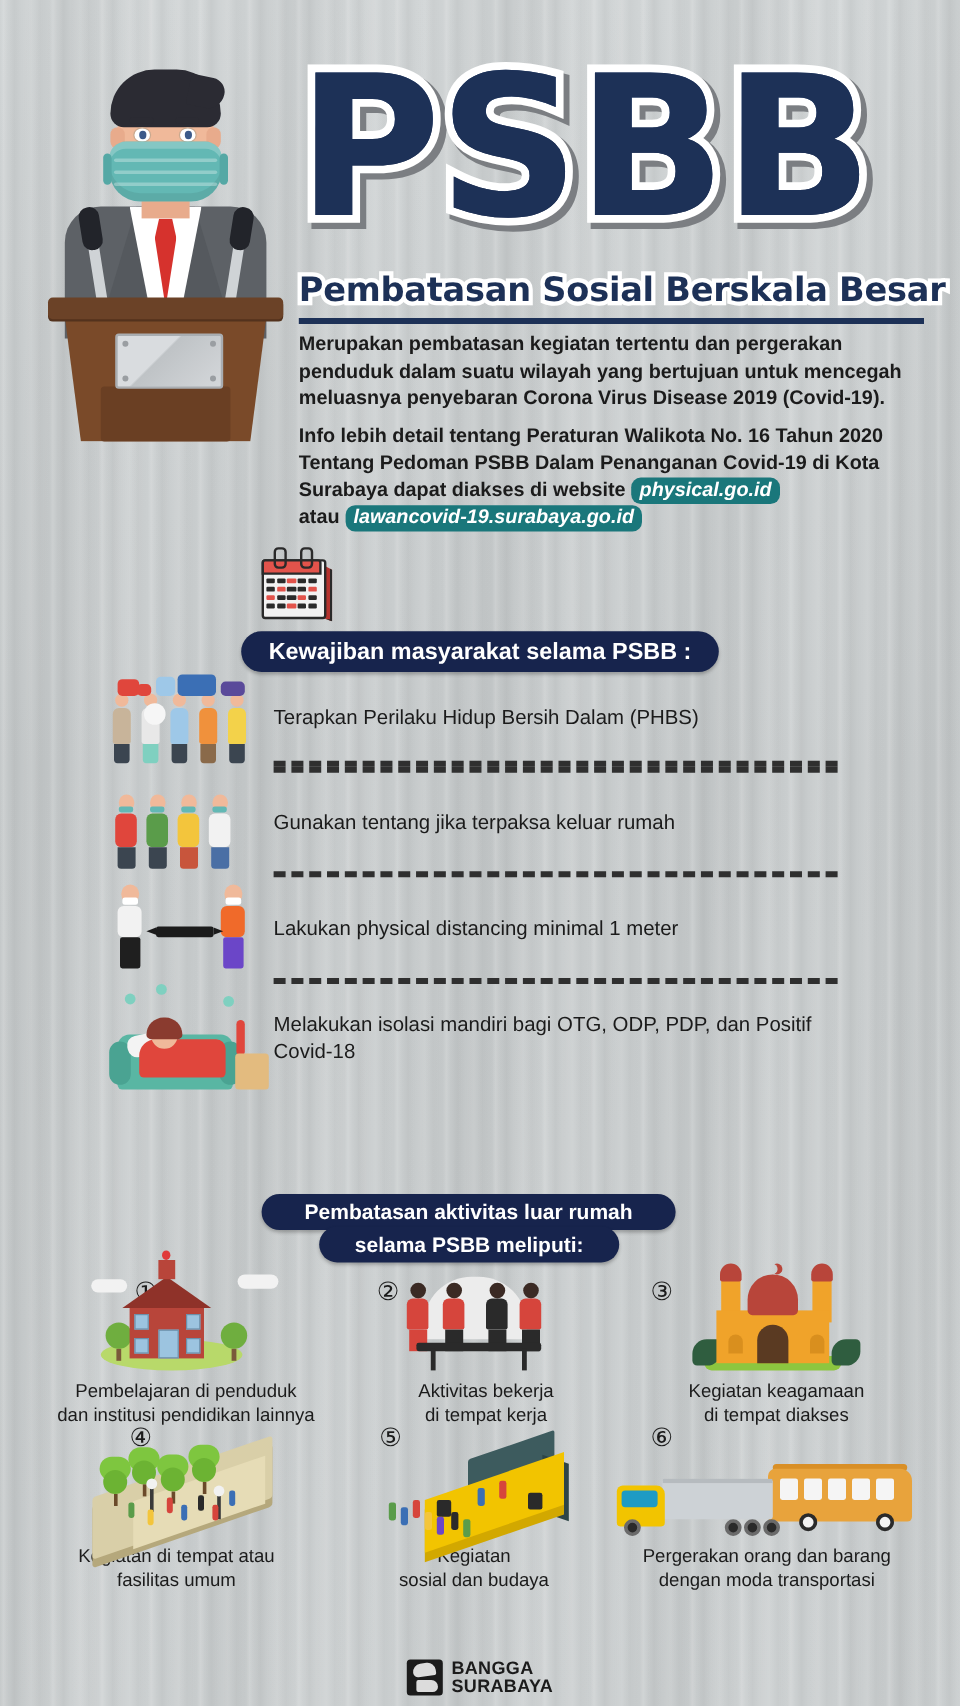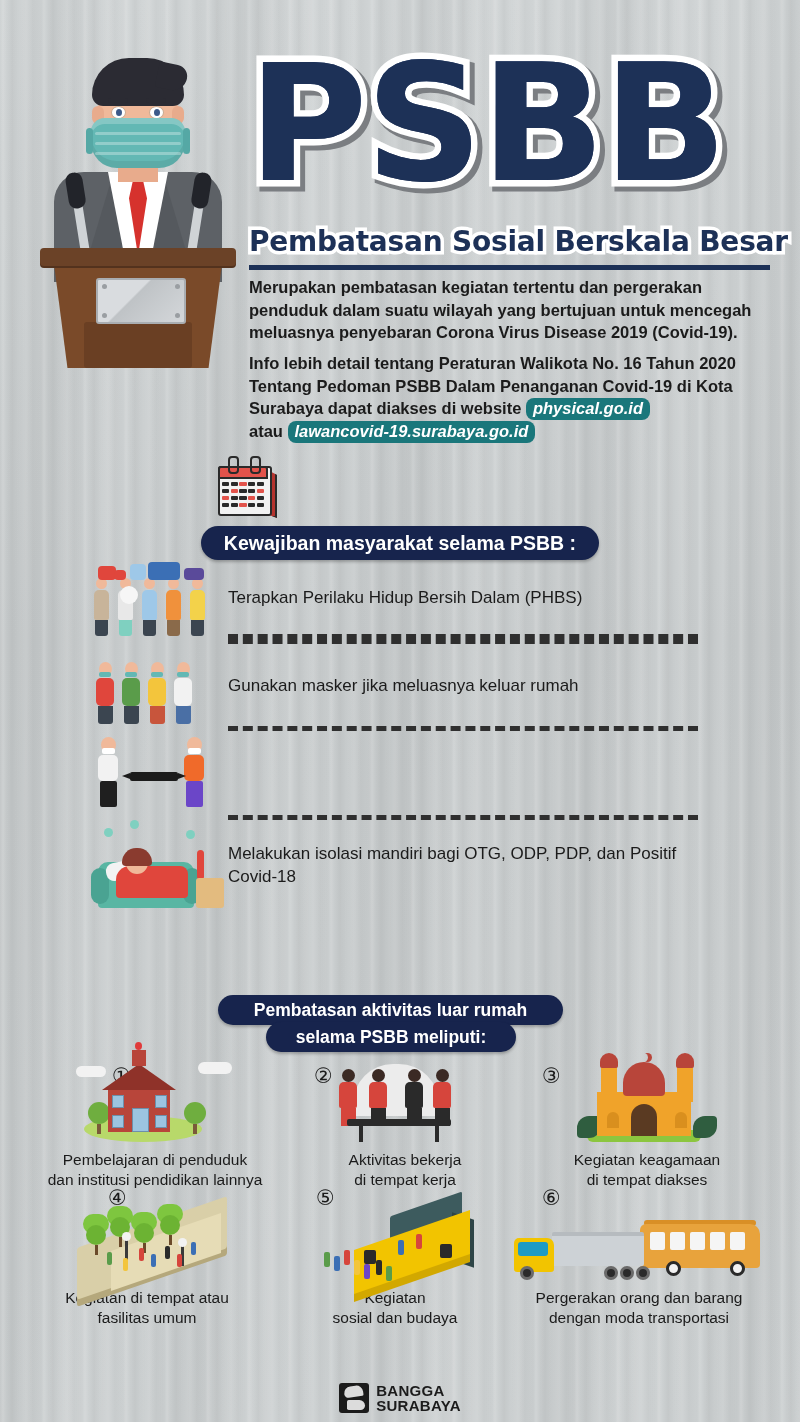--- a/index.html
+++ b/index.html
@@ -424,41 +424,42 @@
           <div class="b" style="background:#f3c53c"></div>
             <div class="l" style="background:#c8553c"></div>
         </div>
         <div class="mp" style="left:84px">
           <div class="h" style="background:#f0b99a"></div>
             <div class="m"></div>
           <div class="b" style="background:#f2f2f2"></div>
             <div class="l" style="background:#4a6fa5"></div>
         </div>
       </div>
-      <div class="otext">Gunakan masker jika meluasnya keluar rumah</div>
+      <div class="otext">Gunakan tentang jika terpaksa keluar rumah</div>
     </div>
 
     <div class="dash"></div>
 
     <div class="orow" style="height:84px">
       <div class="oicon" style="height:84px">
         <div class="dz" style="left:8px">
           <div class="h"></div>
             <div class="m"></div>
           <div class="b" style="background:#f2f2f2"></div>
             <div class="l" style="background:#1f1f1f"></div>
         </div>
         <div class="dz" style="left:94px">
           <div class="h"></div>
             <div class="m"></div>
           <div class="b" style="background:#f06a2a"></div>
             <div class="l" style="background:#6b46c8"></div>
         </div>
         <div class="dbar"></div>
       </div>
+      <div class="otext">Lakukan physical distancing minimal 1 meter</div>
     </div>
 
     <div class="dash"></div>
 
     <div class="orow" style="height:90px">
       <div class="oicon" style="height:90px">
         <div class="germ" style="left:14px;top:8px"></div>
         <div class="germ" style="left:40px;top:0px"></div>
         <div class="germ" style="left:96px;top:10px"></div>
         <div class="sofa"></div>

